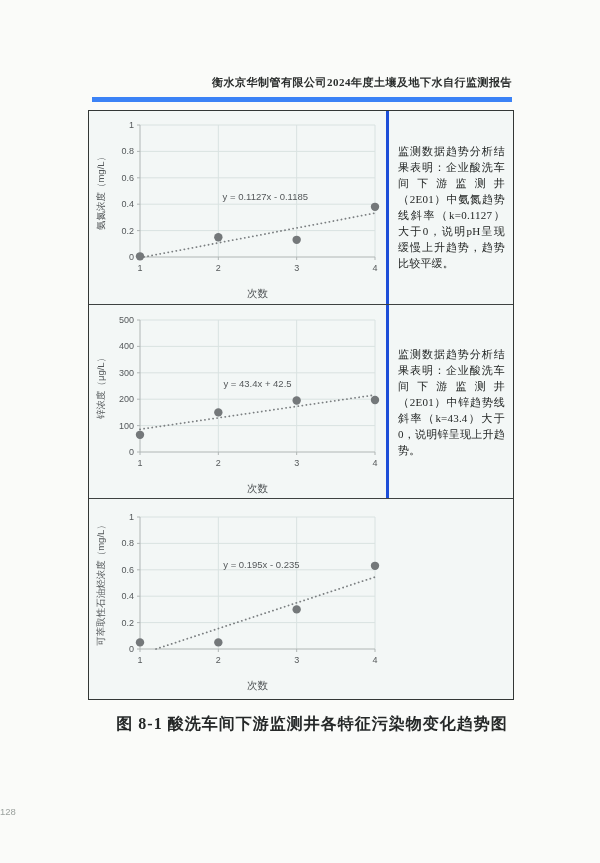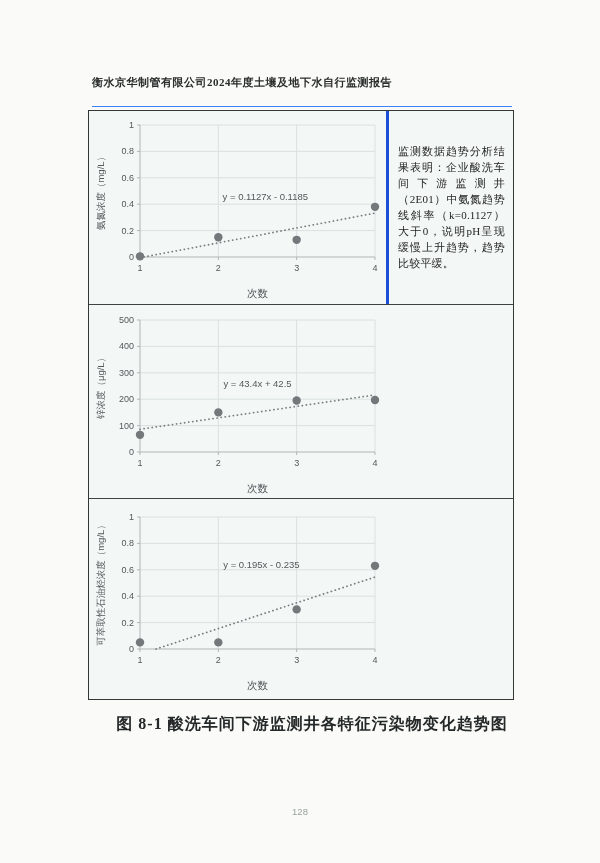--- a/index.html
+++ b/index.html
@@ -10,23 +10,23 @@
   }
   .page {
     position:relative;
     width:600px; height:863px;
     margin:0 auto;
     background:#fafbf9;
     overflow:hidden;
   }
   .header-wrap {
     position:absolute; left:92px; top:72px; width:420px;
-    text-align:left;
-    border-bottom:1px solid #3b82f6;
-    padding-bottom:16px;
+    text-align:right;
+    border-bottom:5px solid #3b82f6;
+    padding-bottom:7px;
   }
   .header-title {
     font-size:11px; font-weight:bold; color:#2a2d2c;
     letter-spacing:0.5px;
   }
   .trend-table {
     position:absolute; left:88px; top:110px;
     width:426px; height:590px;
     border:1.5px solid #333736;
     display:flex; flex-direction:column;
@@ -56,21 +56,21 @@
   .chart text { font-family:"Liberation Sans", sans-serif; fill:#54585a; }
   .caption {
     position:absolute; left:12px; top:714px; width:100%;
     text-align:center;
     font-size:16px; font-weight:bold; color:#25
     2828; color:#252828;
     letter-spacing:1px;
   }
   .page-number {
     position:absolute; left:0; top:806px; width:100%;
-    text-align:center;
+    text-align:left;
     font-size:9.5px; color:#9ba19e;
     font-family:"Liberation Sans", sans-serif;
   }
 </style>
 </head>
 <body>
 
 <div class="page">
 
   <div class="header-wrap">
@@ -163,20 +163,23 @@
             <line x1="48" y1="121.3224" x2="283" y2="86.9496" stroke="#7b7f81" stroke-width="1.8" stroke-dasharray="0.1 4" stroke-linecap="round"></line>
             <text x="165.5" y="78.528" text-anchor="middle" font-size="9.5" fill="#4b4f51">y = 43.4x + 42.5</text>
             <circle cx="48" cy="126.84" r="4.2" fill="#74787a"></circle>
             <circle cx="126.33333333333333" cy="104.4" r="4.2" fill="#74787a"></circle>
             <circle cx="204.66666666666666" cy="92.52" r="4.2" fill="#74787a"></circle>
             <circle cx="283" cy="91.99199999999999" r="4.2" fill="#74787a"></circle>
             <text x="165.5" y="184" text-anchor="middle" font-size="10.5">次数</text>
             <text x="12" y="78" text-anchor="middle" font-size="9.5" transform="rotate(-90 12 78)">锌浓度（μg/L）</text>
           </svg>
       </div>
+      <div class="text-cell">
+        <p class="analysis">监测数据趋势分析结果表明：企业酸洗车间下游监测井（2E01）中锌趋势线斜率（k=43.4）大于0，说明锌呈现上升趋势。</p>
+      </div>
     </div>
 
     <div class="trend-row row-3">
       <div class="chart-cell">
         <svg class="chart" width="292" height="188" viewBox="0 0 292 188">
             <line x1="48" y1="117.6" x2="283" y2="117.6" stroke="#d9e2e1" stroke-width="1"></line>
             <line x1="48" y1="91.19999999999999" x2="283" y2="91.19999999999999" stroke="#d9e2e1" stroke-width="1"></line>
             <line x1="48" y1="64.8" x2="283" y2="64.8" stroke="#d9e2e1" stroke-width="1"></line>
             <line x1="48" y1="38.39999999999999" x2="283" y2="38.39999999999999" stroke="#d9e2e1" stroke-width="1"></line>
             <line x1="48" y1="12" x2="283" y2="12" stroke="#d9e2e1" stroke-width="1"></line>

